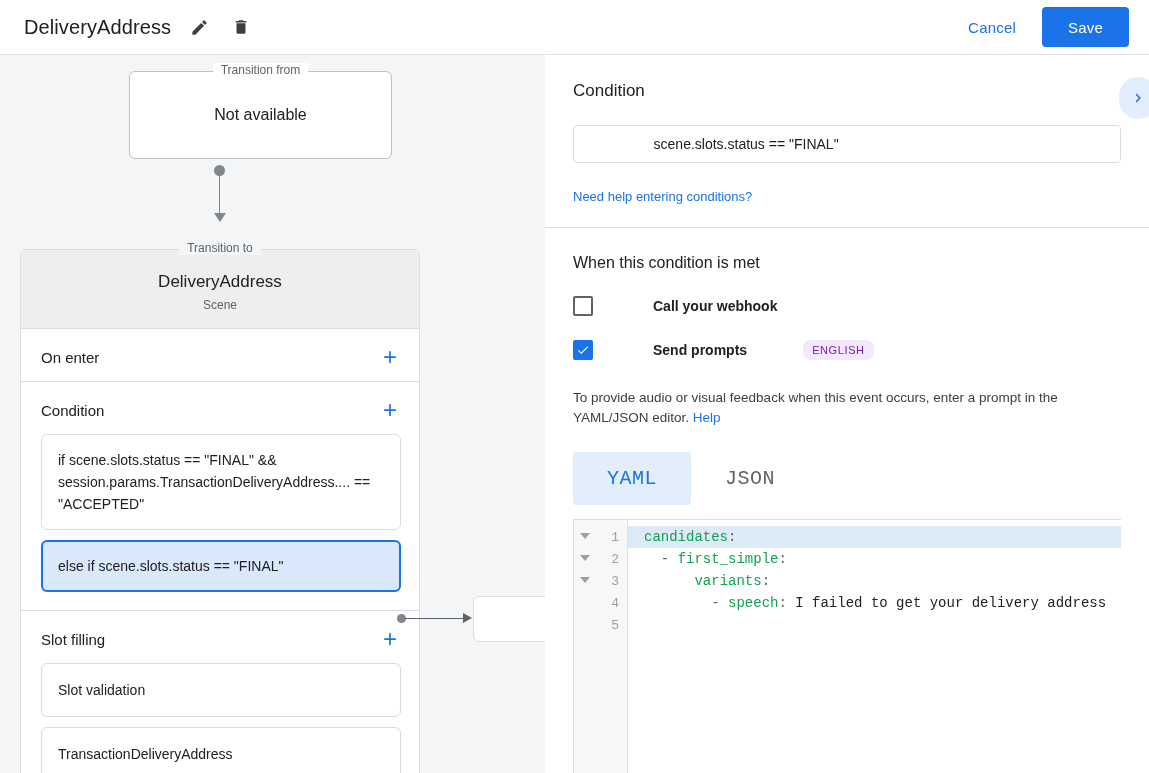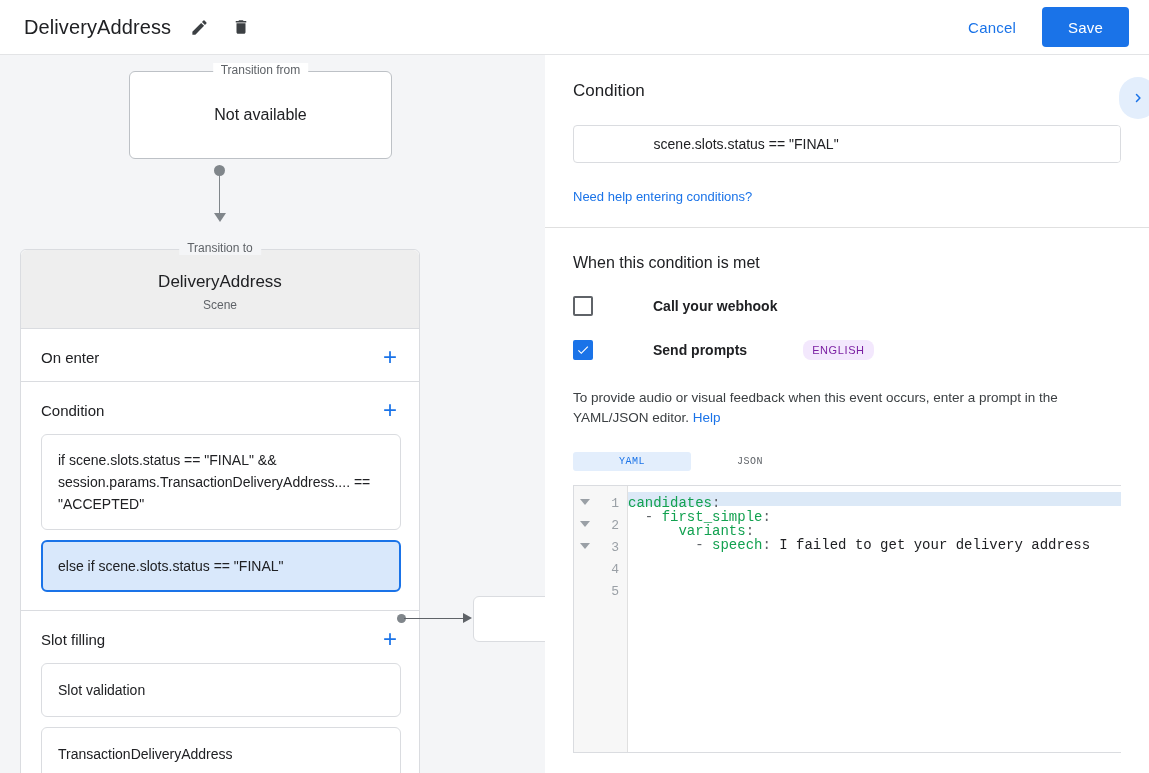--- a/index.html
+++ b/index.html
@@ -178,22 +178,22 @@
     font-size: 11px; letter-spacing: .6px; padding: 4px 9px; border-radius: 8px;
   }
   .met-desc {
     margin-top: 28px; font-size: 13.5px; color: #3c4043; line-height: 20px;
     max-width: 552px;
   }
   .met-desc a { color: #1a73e8; cursor: pointer; text-decoration: none; }
 
   .tabs { display: flex; margin-top: 24px; }
   .tab {
-    width: 118px; height: 19px; display: flex; align-items: center;
-    justify-content: center; font-size: 10px; color: #5f6368; cursor: pointer;
+    width: 118px; height: 53px; display: flex; align-items: center;
+    justify-content: center; font-size: 20px; color: #5f6368; cursor: pointer;
     font-family: "Liberation Mono", monospace; letter-spacing: .5px;
   }
   .tab.active { background: #e3eefc; color: #1a73e8; border-radius: 3px; }
 
   .editor {
     margin-top: 14px; border: 1px solid #dadce0; border-right: none;
     display: flex; height: 268px; overflow: hidden; background: #fff;
   }
   .gutter {
     width: 54px; flex: 0 0 54px; background: #f7f7f7;
@@ -206,21 +206,21 @@
   .fold {
     position: absolute; left: 6px; top: 7px; width: 0; height: 0;
     border-left: 5px solid transparent; border-right: 5px solid transparent;
     border-top: 6px solid #9aa0a6; cursor: pointer;
   }
   .gnum { font-family: "Liberation Mono", monospace; font-size: 13px; color: #9aa0a6; }
   .code {
     flex: 1; padding-top: 6px; overflow: hidden;
     font-family: "Liberation Mono", monospace; font-size: 14px;
   }
-  .cline { height: 14px; line-height: 22px; white-space: pre; padding-left: 0; }
+  .cline { height: 22px; line-height: 22px; white-space: pre; padding-left: 16px; }
   .cline.hl { background: #dce9f7; }
   .tok-key { color: #12a150; }
   .tok-plain { color: #202124; }
   .tok-punct { color: #5f6368; }
 </style>
 </head>
 <body>
 
 <div class="app">
 

